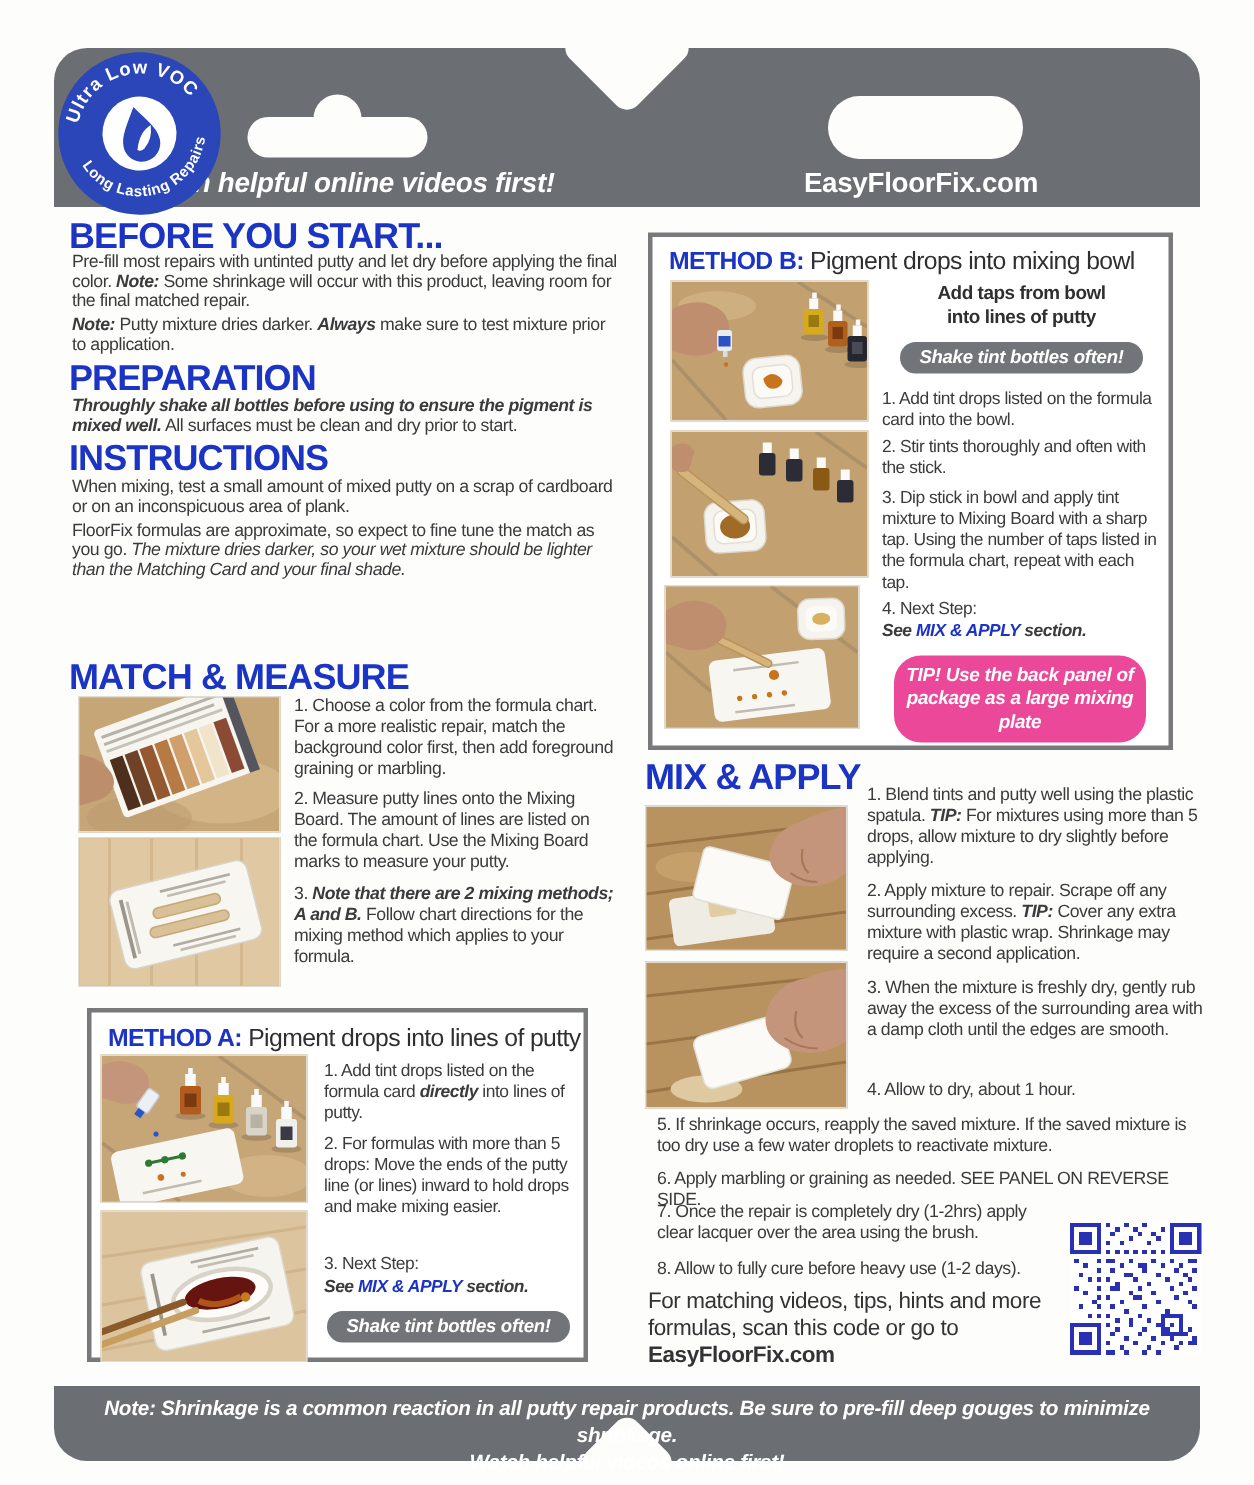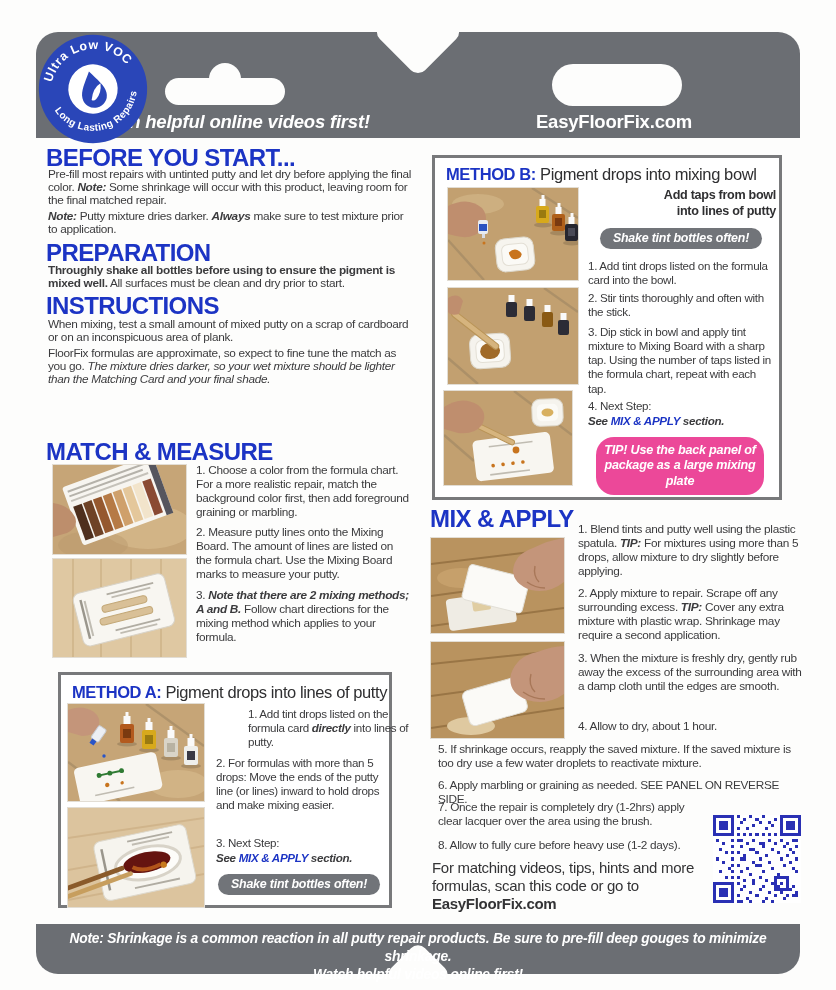--- a/index.html
+++ b/index.html
@@ -64,21 +64,21 @@
       <path d="M60,41 C53,52 47,59 47,67 a13,13 0 0 0 26,0 C73,59 67,52 60,41 Z" fill="#2a46b8"></path>
       <path d="M56,71 Q60,59 69,56 Q68,66 61,71 Q58,73 56,71 Z" fill="#ffffff"></path>
     </g>
   </svg>
 
   <div class="abs h2" style="left:46px;top:146px;">BEFORE YOU START...</div>
   <div class="abs p" style="left:48px;top:168px;width:364px;"><span>Pre-fill most repairs with untinted putty and let dry before applying the final color. </span><span style="font-weight: 700; font-style: italic;">Note:</span><span> Some shrinkage will occur with this product, leaving room for the final matched repair.</span></div>
   <div class="abs p" style="left:48px;top:210px;width:364px;"><span style="font-weight: 700; font-style: italic;">Note:</span><span> Putty mixture dries darker. </span><span style="font-weight: 700; font-style: italic;">Always</span><span> make sure to test mixture prior to application.</span></div>
 
   <div class="abs h2" style="left:46px;top:241px;">PREPARATION</div>
-  <div class="abs p" style="left:48px;top:264px;width:364px;"><span style="font-weight: 700; ">Throughly shake all bottles before using to ensure the pigment is mixed well.</span><span> All surfaces must be clean and dry prior to start.</span></div>
+  <div class="abs p" style="left:48px;top:264px;width:364px;"><span style="font-weight: 700; font-style: italic;">Throughly shake all bottles before using to ensure the pigment is mixed well.</span><span> All surfaces must be clean and dry prior to start.</span></div>
 
   <div class="abs h2" style="left:46px;top:294px;">INSTRUCTIONS</div>
   <div class="abs p" style="left:48px;top:318px;width:364px;"><span>When mixing, test a small amount of mixed putty on a scrap of cardboard or on an inconspicuous area of plank.</span></div>
   <div class="abs p" style="left:48px;top:347px;width:364px;"><span>FloorFix formulas are approximate, so expect to fine tune the match as you go. </span><span style="font-weight: 400; font-style: italic;">The mixture dries darker, so your wet mixture should be lighter than the Matching Card and your final shade.</span></div>
 
   <div class="abs h2" style="left:46px;top:440px;">MATCH &amp; MEASURE</div>
 
   <svg class="abs photo" style="left:52px;top:464px;" width="133" height="89" viewBox="0 0 133 89">
     <rect width="133" height="89" fill="#c6a577"></rect>
     <ellipse cx="95" cy="62" rx="45" ry="22" fill="#dcc194" opacity="0.55"></ellipse>
@@ -184,21 +184,21 @@
       <ellipse cx="79" cy="56" rx="24" ry="10" fill="#651410"></ellipse>
       <path d="M64,58 q10,8 28,3" stroke="#b2541a" stroke-width="4" fill="none"></path>
       <circle cx="95" cy="62" r="3.2" fill="#c87a1e"></circle>
     </g>
     <g transform="rotate(-20 0 86)">
       <rect x="-14" y="78" width="76" height="4.6" rx="2.3" fill="#8a5a2a"></rect>
       <rect x="-14" y="86" width="82" height="4.6" rx="2.3" fill="#c79e5e"></rect>
     </g>
   </svg>
 
-  <div class="abs boxstep" style="left:216px;top:707px;width:170px;margin-left:32px;"><span>1.  Add tint drops listed on the formula card </span><span style="font-weight: 700; font-style: italic;">directly</span><span> into lines of putty.</span></div>
+  <div class="abs boxstep" style="left:216px;top:707px;width:170px;"><span>1.  Add tint drops listed on the formula card </span><span style="font-weight: 700; font-style: italic;">directly</span><span> into lines of putty.</span></div>
   <div class="abs boxstep" style="left:216px;top:756px;width:170px;"><span>2. For formulas with more than 5 drops: Move the ends of the putty line (or lines) inward to hold drops and make mixing easier.</span></div>
   <div class="abs boxstep" style="left:216px;top:836px;width:170px;"><span>3. Next Step:</span></div>
   <div class="abs boxstep" style="left:216px;top:851px;width:170px;"><span style="font-weight: 700; font-style: italic;">See </span><span style="font-weight: 700; font-style: italic; color: rgb(28, 52, 196);">MIX &amp; APPLY</span><span style="font-weight: 700; font-style: italic;"> section.</span></div>
   <div class="abs" style="left:218px;top:874px;">
     <span class="pill">Shake tint bottles often!</span>
   </div>
 
   <div class="abs mbox" style="left:432px;top:155px;width:344px;height:339px;"></div>
   <div class="abs mtitle" style="left:446px;top:165px;">
     <span class="mlabel">METHOD B:</span>
@@ -279,21 +279,21 @@
         <circle cx="78" cy="72" r="1.8" fill="#c8741e"></circle>
       <rect x="44" y="80" width="40" height="1.6" fill="#c0bcb2"></rect>
     </g>
     <g transform="rotate(26 30 30)">
       <rect x="18" y="30" width="58" height="5" rx="2.5" fill="#d6b47e" stroke="#b99457"></rect>
     </g>
     <circle cx="72" cy="59" r="3.4" fill="#c8741e"></circle>
     <path d="M0,16 Q18,4 34,14 Q44,22 38,34 Q30,44 14,42 L0,38 Z" fill="#bf8e6e"></path>
   </svg>
 
-  <div class="abs mb-sub" style="left:586px;top:188px;width:190px;text-align:right;">
+  <div class="abs mb-sub" style="left:586px;top:188px;width:190px;">
     <div>Add taps from bowl</div>
     <div>into lines of putty</div>
   </div>
   <div class="abs" style="left:586px;top:228px;width:190px;text-align:center;">
     <span class="pill">Shake tint bottles often!</span>
   </div>
   <div class="abs boxstep" style="left:588px;top:259px;width:186px;"><span>1. Add tint drops listed on the formula card into the bowl.</span></div>
   <div class="abs boxstep" style="left:588px;top:291px;width:186px;"><span>2. Stir tints thoroughly and often with the stick.</span></div>
   <div class="abs boxstep" style="left:588px;top:325px;width:186px;"><span>3. Dip stick in bowl and apply tint mixture to Mixing Board with a sharp tap. Using the number of taps listed in the formula chart, repeat with each tap.</span></div>
   <div class="abs boxstep" style="left:588px;top:399px;width:186px;"><span>4. Next Step:</span></div>

